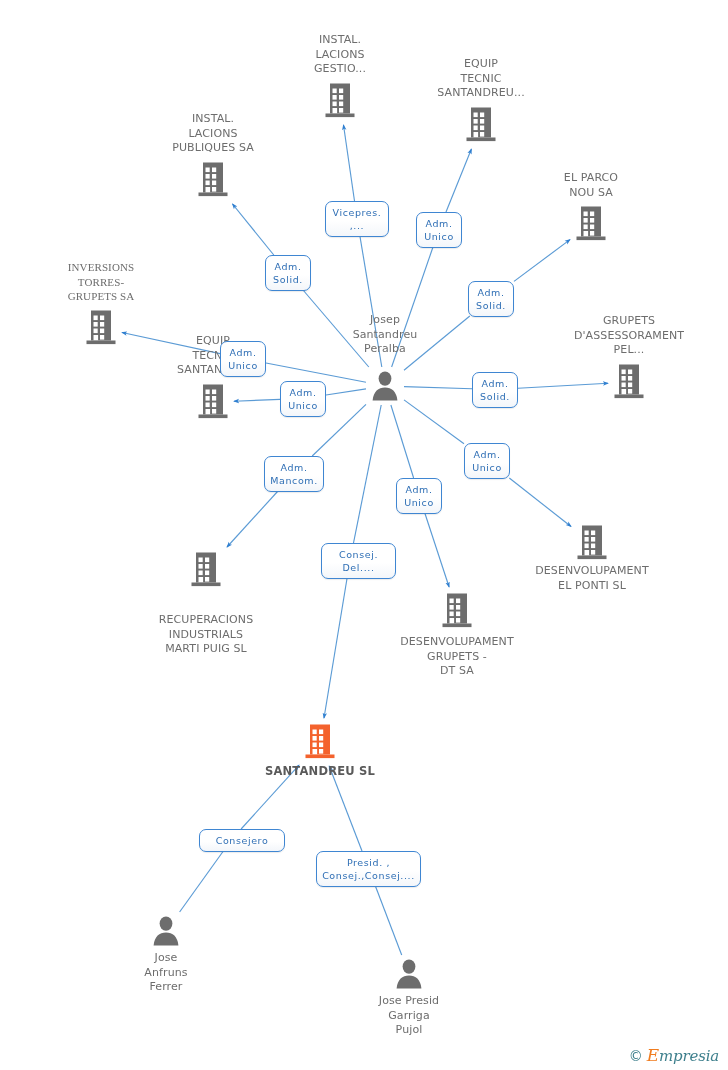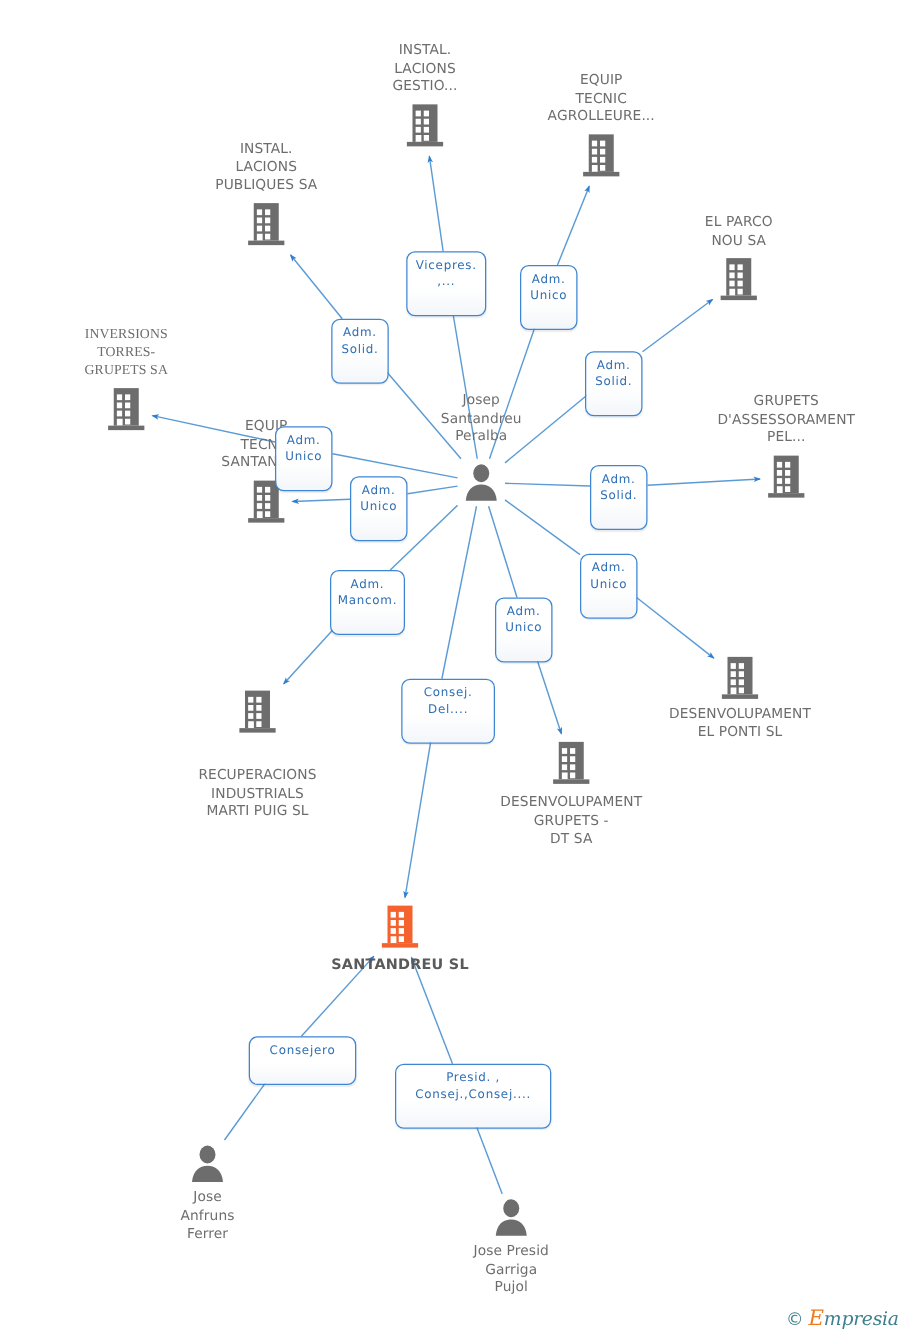--- a/index.html
+++ b/index.html
@@ -35,21 +35,21 @@
     position:absolute;
     box-sizing:border-box;
     background:linear-gradient(#ffffff 0%, #ffffff 55%, #f3f6fa 100%);
     border:1.4px solid #3f86d2;
     border-radius:7px;
     color:#2f6fb5;
     font-size:9.5px;
     line-height:13px;
     letter-spacing:.6px;
     text-align:center;
-    padding:4px 5px 20px 5px;
+    padding:4px 5px 4px 5px;
     white-space:pre-line;
     box-shadow:0 1px 1px rgba(0,0,0,.08);
     font-family:"DejaVu Sans", sans-serif;
   }
 
   #watermark{
     position:absolute;
     right:9px;bottom:6px;
     display:flex;align-items:center;gap:4px;
     user-select:none;
@@ -141,21 +141,21 @@
             <rect x="16" y="19.5" width="4.2" height="4.6" fill="#fff"></rect>
             <rect x="16" y="26" width="4.2" height="4.6" fill="#fff"></rect>
     <rect x="9.5" y="26" width="4.6" height="5.5" fill="#fff"></rect>
     <rect x="2.5" y="31.5" width="29" height="3.6" fill="#6d6d6d"></rect>
   </svg>
         </span>
       </div>
       <div class="node" style="left: 481px; top: 57px;">
         <span class="caption">EQUIP
 TECNIC
-AGROLLEURE...</span>
+SANTANDREU...</span>
       </div>
       <div class="node" style="left: 213px; top: 161px;">
         <span class="glyph">
           <svg width="34" height="38" viewBox="0 0 34 38" aria-hidden="true">
     <rect x="7" y="1.5" width="20" height="30" fill="#6d6d6d"></rect>
     <rect x="9.5" y="6.5" width="4.2" height="4.6" fill="#fff"></rect>
             <rect x="16" y="6.5" width="4.2" height="4.6" fill="#fff"></rect>
             <rect x="9.5" y="13" width="4.2" height="4.6" fill="#fff"></rect>
             <rect x="16" y="13" width="4.2" height="4.6" fill="#fff"></rect>
             <rect x="9.5" y="19.5" width="4.2" height="4.6" fill="#fff"></rect>
@@ -392,21 +392,21 @@
 Unico</div>
       <div class="rel" style="left: 464px; top: 443px; width: 46px; min-height: 35px;">Adm.
 Unico</div>
       <div class="rel" style="left: 264px; top: 456px; width: 60px; min-height: 35px;">Adm.
 Mancom.</div>
       <div class="rel" style="left: 396px; top: 478px; width: 46px; min-height: 35px;">Adm.
 Unico</div>
       <div class="rel" style="left: 321px; top: 543px; width: 75px; min-height: 35px;">Consej.
 Del....</div>
       <div class="rel" style="left: 199px; top: 829px; width: 86px; min-height: 20px;">Consejero</div>
-      <div class="rel" style="left: 316px; top: 851px; width: 125px; min-height: 34px;">Presid. ,
+      <div class="rel" style="left: 316px; top: 851px; width: 105px; min-height: 34px;">Presid. ,
 Consej.,Consej....</div>
     </div>
 
   <div id="watermark">
     <span class="cmark">©</span>
     <span class="brand"><span class="e">E</span><span>mpresia</span></span>
   </div>
 </div>
 
 </body></html>

